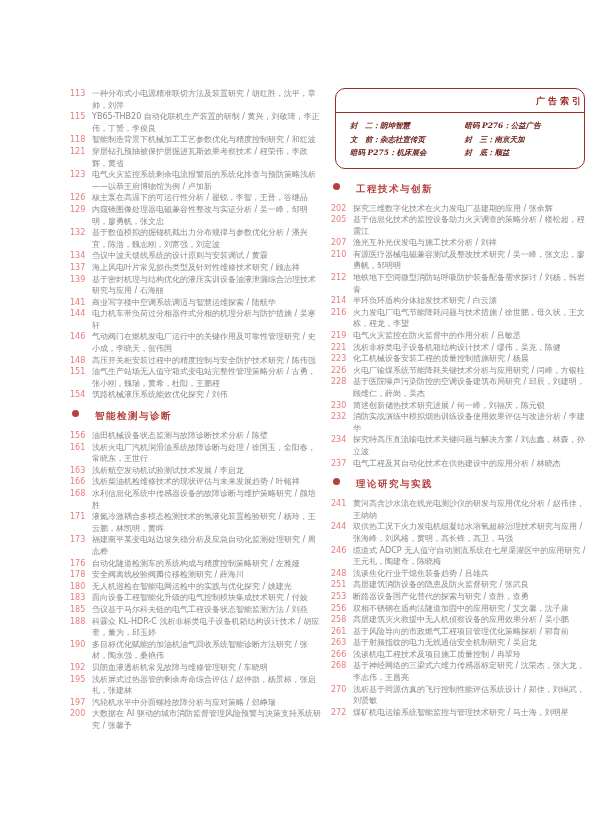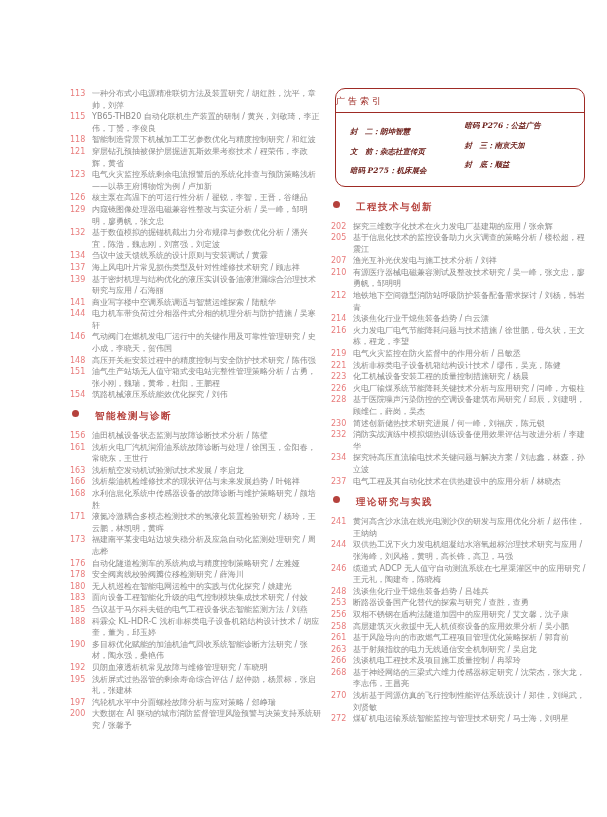--- a/index.html
+++ b/index.html
@@ -19,27 +19,27 @@
 
   
   .section-header{display:flex;gap:16px;margin:9px 0 7px 2px;}
   .bullet{width:7px;height:7px;border-radius:50%;background:var(--section-color,#b5413c);flex:0 0 auto;}
   .section-title{font-weight:bold;font-size:9.5px;letter-spacing:1.5px;color:var(--section-color,#b5413c);}
 
   
   .ad-box{box-sizing:border-box;width:250px;margin:2px 0 14px 4px;
     border:1.5px solid var(--ad-border,#9e2b25);border-radius:10px;
     padding:4px 0 7px;background:#ffffff;}
-  .ad-title{text-align:left;font-weight:normal;font-size:9px;letter-spacing:3px;
+  .ad-title{text-align:right;font-weight:bold;font-size:9px;letter-spacing:3px;
     color:var(--ad-border,#9e2b25);padding:2px 0 4px;}
   .ad-divider{border-top:1.5px solid var(--ad-border,#9e2b25);margin:0;}
   .ad-rows{padding:6px 14px 1px;}
   .ad-row{display:flex;font-size:7.5px;line-height:13.5px;color:var(--ad-text,#6e211c);
     font-family:"DejaVu Serif","Liberation Serif",serif;font-style:italic;font-weight:bold;}
-  .ad-cell.ad-left{flex:0 0 52%;margin-top:6px;}
+  .ad-cell.ad-left{flex:0 0 52%;}
   .ad-cell.ad-right{flex:1;}
 </style>
 </head>
 <body>
 
 <div class="page">
   <div class="col col-left" id="col-left">
   <div class="entry">
     <span class="num">113</span>
     <span class="txt">一种分布式小电源精准联切方法及装置研究 / 胡红胜，沈平，章帅，刘萍</span>
@@ -268,21 +268,21 @@
     <span class="txt">有源医疗器械电磁兼容测试及整改技术研究 / 吴一峰，张文忠，廖勇帆，邹明明</span>
   </div>
 
   <div class="entry">
     <span class="num">212</span>
     <span class="txt">地铁地下空间微型消防站呼吸防护装备配备需求探讨 / 刘杨，韩岩青</span>
   </div>
 
   <div class="entry">
     <span class="num">214</span>
-    <span class="txt">浅谈焦化行业干熄焦装备趋势 / 白云漂</span>
+    <span class="txt">半环负环盾构分体始发技术研究 / 白云漂</span>
   </div>
 
   <div class="entry">
     <span class="num">216</span>
     <span class="txt">火力发电厂电气节能降耗问题与技术措施 / 徐世鹏，母久状，王文栋，程龙，李望</span>
   </div>
 
   <div class="entry">
     <span class="num">219</span>
     <span class="txt">电气火灾监控在防火监督中的作用分析 / 吕敏丞</span>
@@ -347,20 +347,24 @@
   <div class="entry">
     <span class="num">246</span>
     <span class="txt">缆道式 ADCP 无人值守自动测流系统在七星渠灌区中的应用研究 / 王元礼，陶建奇，陈晓梅</span>
   </div>
 
   <div class="entry">
     <span class="num">248</span>
     <span class="txt">浅谈焦化行业干熄焦装备趋势 / 吕雄兵</span>
   </div>
 
+  <div class="entry">
+    <span class="num">251</span>
+    <span class="txt">高层建筑消防设备的隐患及防火监督研究 / 张武良</span>
+  </div>
 
   <div class="entry">
     <span class="num">253</span>
     <span class="txt">断路器设备国产化替代的探索与研究 / 查胜，查勇</span>
   </div>
 
   <div class="entry">
     <span class="num">256</span>
     <span class="txt">双相不锈钢在盾构法隧道加固中的应用研究 / 艾文馨，沈子康</span>
   </div>

